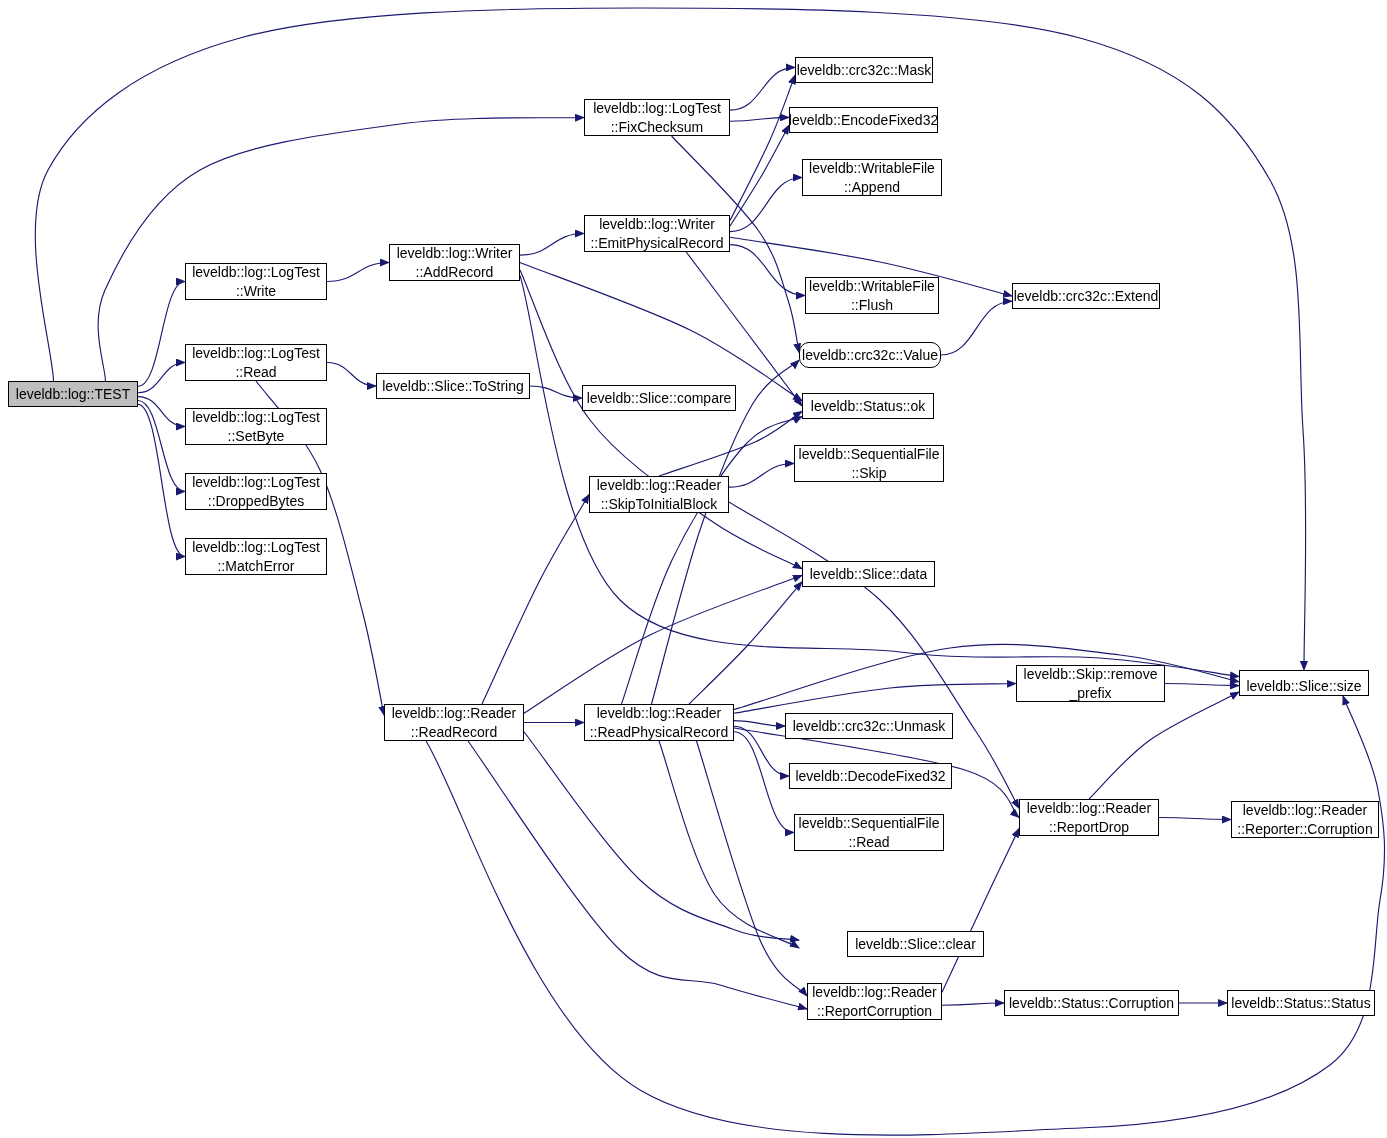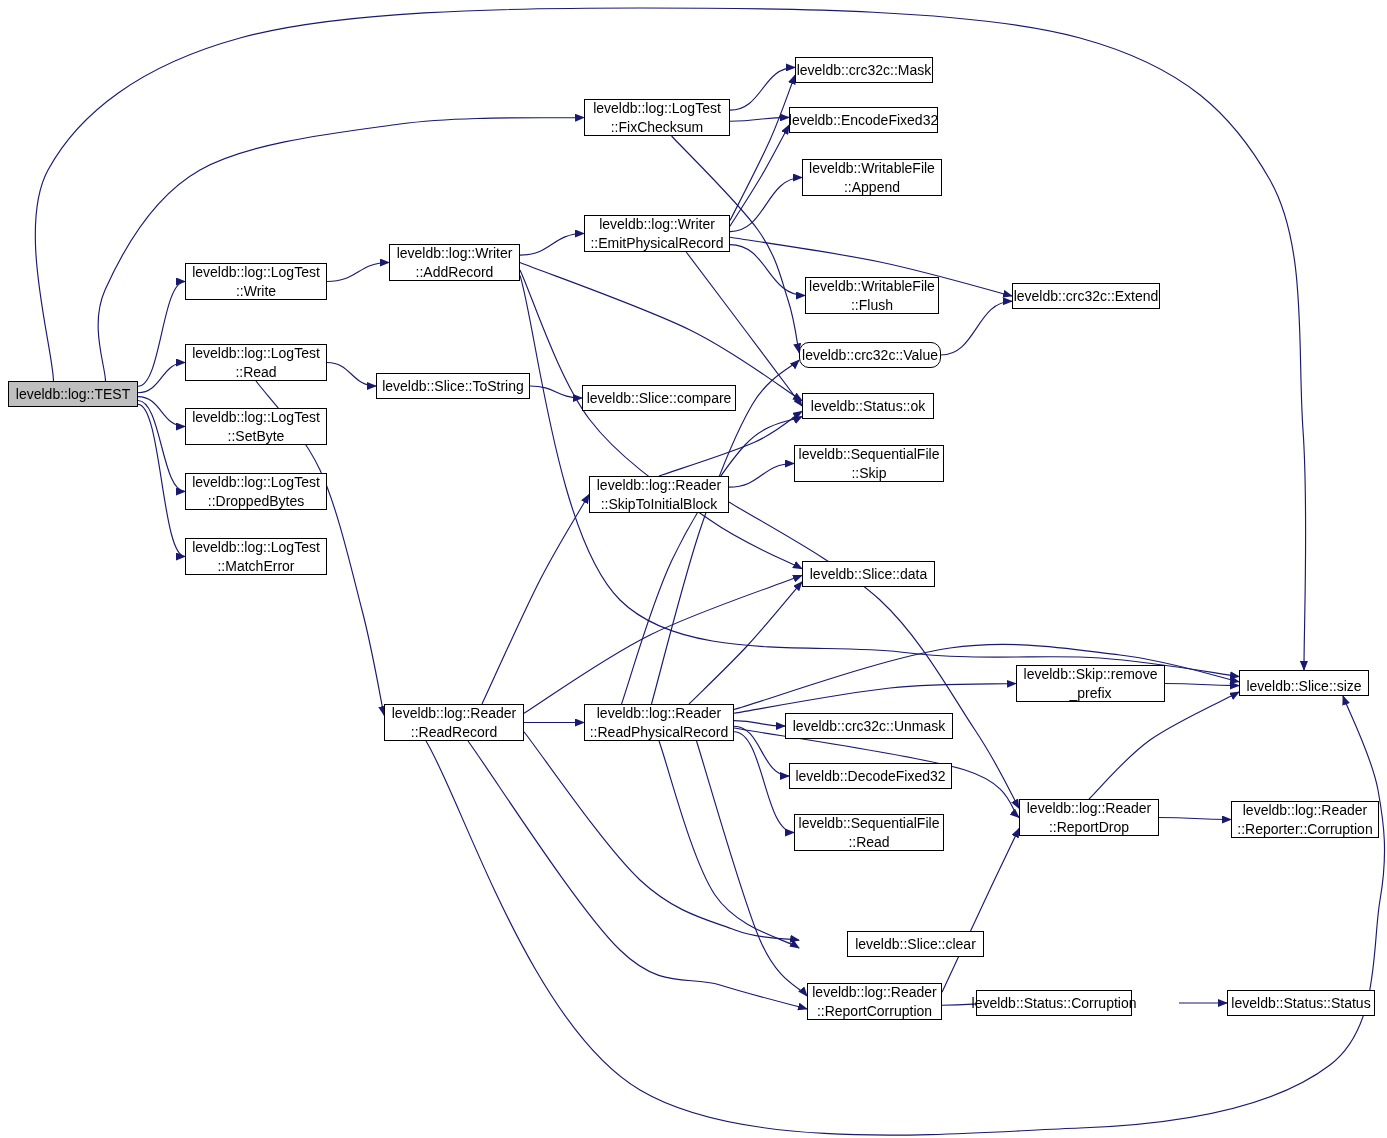--- a/index.html
+++ b/index.html
@@ -221,19 +221,19 @@
       <span class="node-line">leveldb::log::Reader</span>
       <span class="node-line">::Reporter::Corruption</span>
     </div>
     <div class="node" style="left: 799px; top: 931px; width: 137px; height: 26px; margin-left: 48px;">
       <span class="node-line">leveldb::Slice::clear</span>
     </div>
     <div class="node" style="left: 807px; top: 983px; width: 135px; height: 37px;">
       <span class="node-line">leveldb::log::Reader</span>
       <span class="node-line">::ReportCorruption</span>
     </div>
-    <div class="node" style="left: 976px; top: 990px; width: 156px; height: 26px;">
+    <div class="node" style="left: 1004px; top: 990px; width: 175px; height: 26px;">
       <span class="node-line">leveldb::Status::Corruption</span>
     </div>
     <div class="node" style="left: 1227px; top: 990px; width: 148px; height: 26px;">
       <span class="node-line">leveldb::Status::Status</span>
     </div>
   </div>
 
 </body></html>

